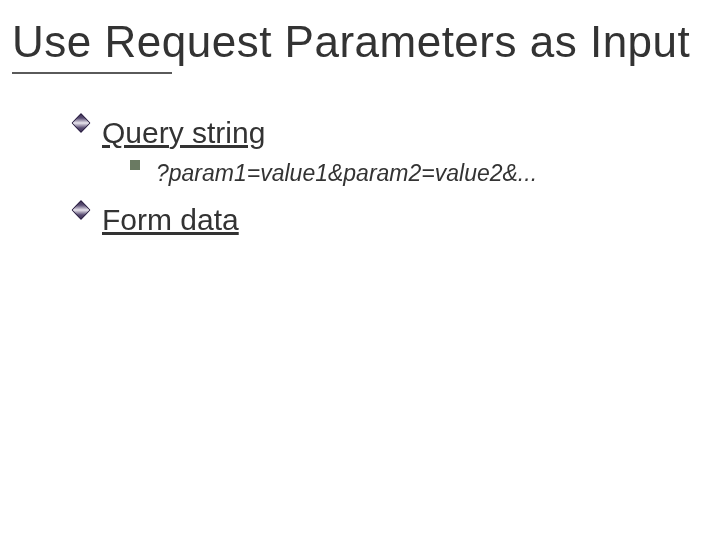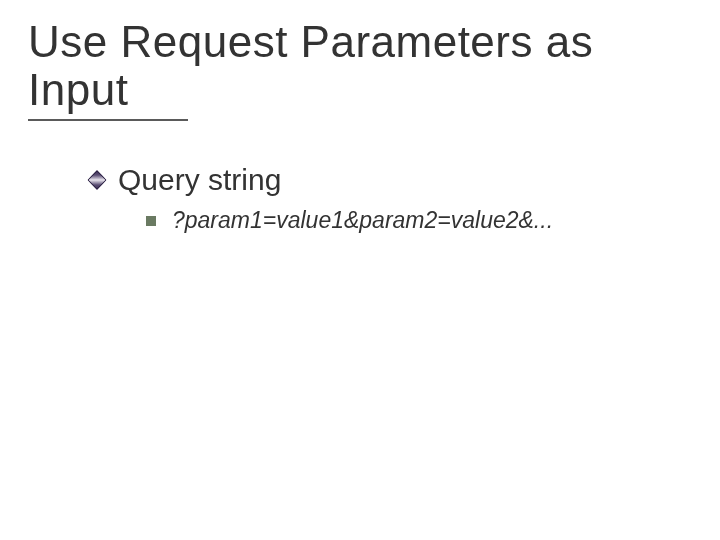--- a/index.html
+++ b/index.html
@@ -25,21 +25,21 @@
       radial-gradient(circle, rgba(0,0,0,0.10) 0.6px, transparent 0.6px);
     background-size: 18px 18px;
     background-position: 0 0;
     pointer-events: none;
     z-index: 0;
   }
 
   .slide {
     position: relative;
     z-index: 1;
-    padding: 18px 28px 28px 28px;
+    padding: 18px 28px 28px 12px;
     box-sizing: border-box;
     width: 100%;
     height: 100%;
   }
 
   .title {
     font-size: 44px;
     line-height: 1.08;
     font-weight: 400;
     color: #333;
@@ -53,23 +53,24 @@
     border-top: 2px solid #5a5a5a;
     margin: 0 0 42px 0;
   }
 
   .body {
     padding-left: 62px;
   }
 
   .lvl1 {
     display: flex;
-    align-items: center;
+    align-items: flex-start;
     gap: 14px;
     margin: 8px 0 10px 0;
+    text-decoration: underline;
   }
 
   .lvl1 .label {
     font-size: 30px;
     color: #333;
   }
 
   .diamond {
     width: 14px;
     height: 14px;
@@ -80,21 +81,21 @@
       #5a4d73 25%,
       #e9e5ee 50%,
       #5a4d73 75%,
       #3a2c52 100%);
     box-shadow: inset 0 0 0 1px #2a2040;
     flex: 0 0 auto;
   }
 
   .lvl2 {
     display: flex;
-    align-items: center;
+    align-items: flex-start;
     gap: 16px;
     margin: 4px 0 16px 56px;
   }
 
   .sqbullet {
     width: 10px;
     height: 10px;
     background: #6a7a62;
     flex: 0 0 auto;
   }
@@ -121,16 +122,20 @@
     <div class="lvl1">
       <span class="diamond"></span>
       <span class="label">Query string</span>
     </div>
 
     <div class="lvl2">
       <span class="sqbullet"></span>
       <span class="label italic">?param1=value1&amp;param2=value2&amp;...</span>
     </div>
 
+    <div class="lvl1">
+      <span class="diamond"></span>
+      <span class="label">Form data</span>
+    </div>
 
 
   </div>
 </div>
 
 </body></html>

